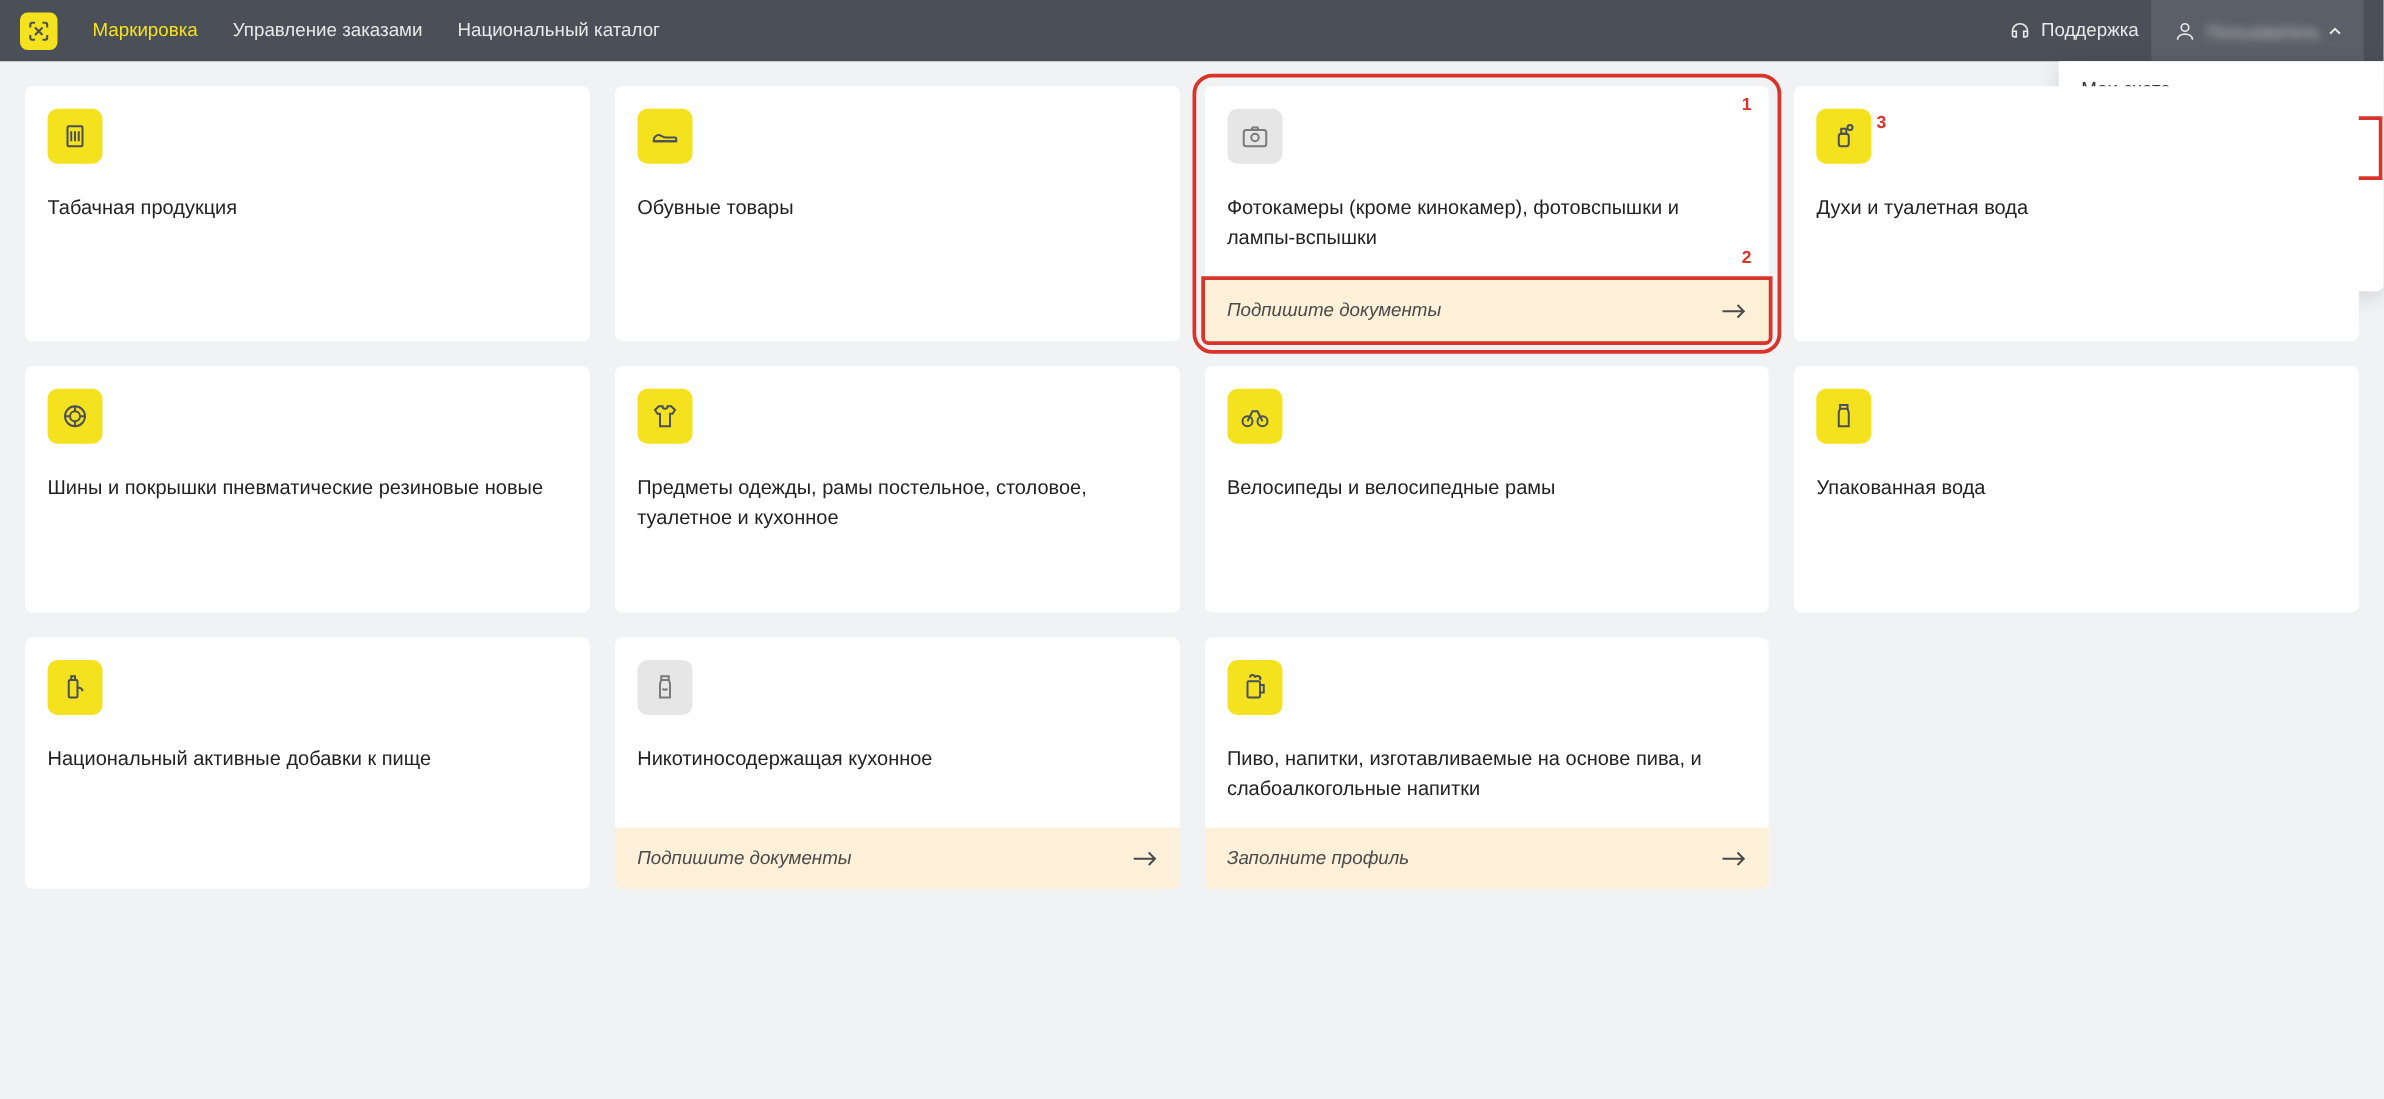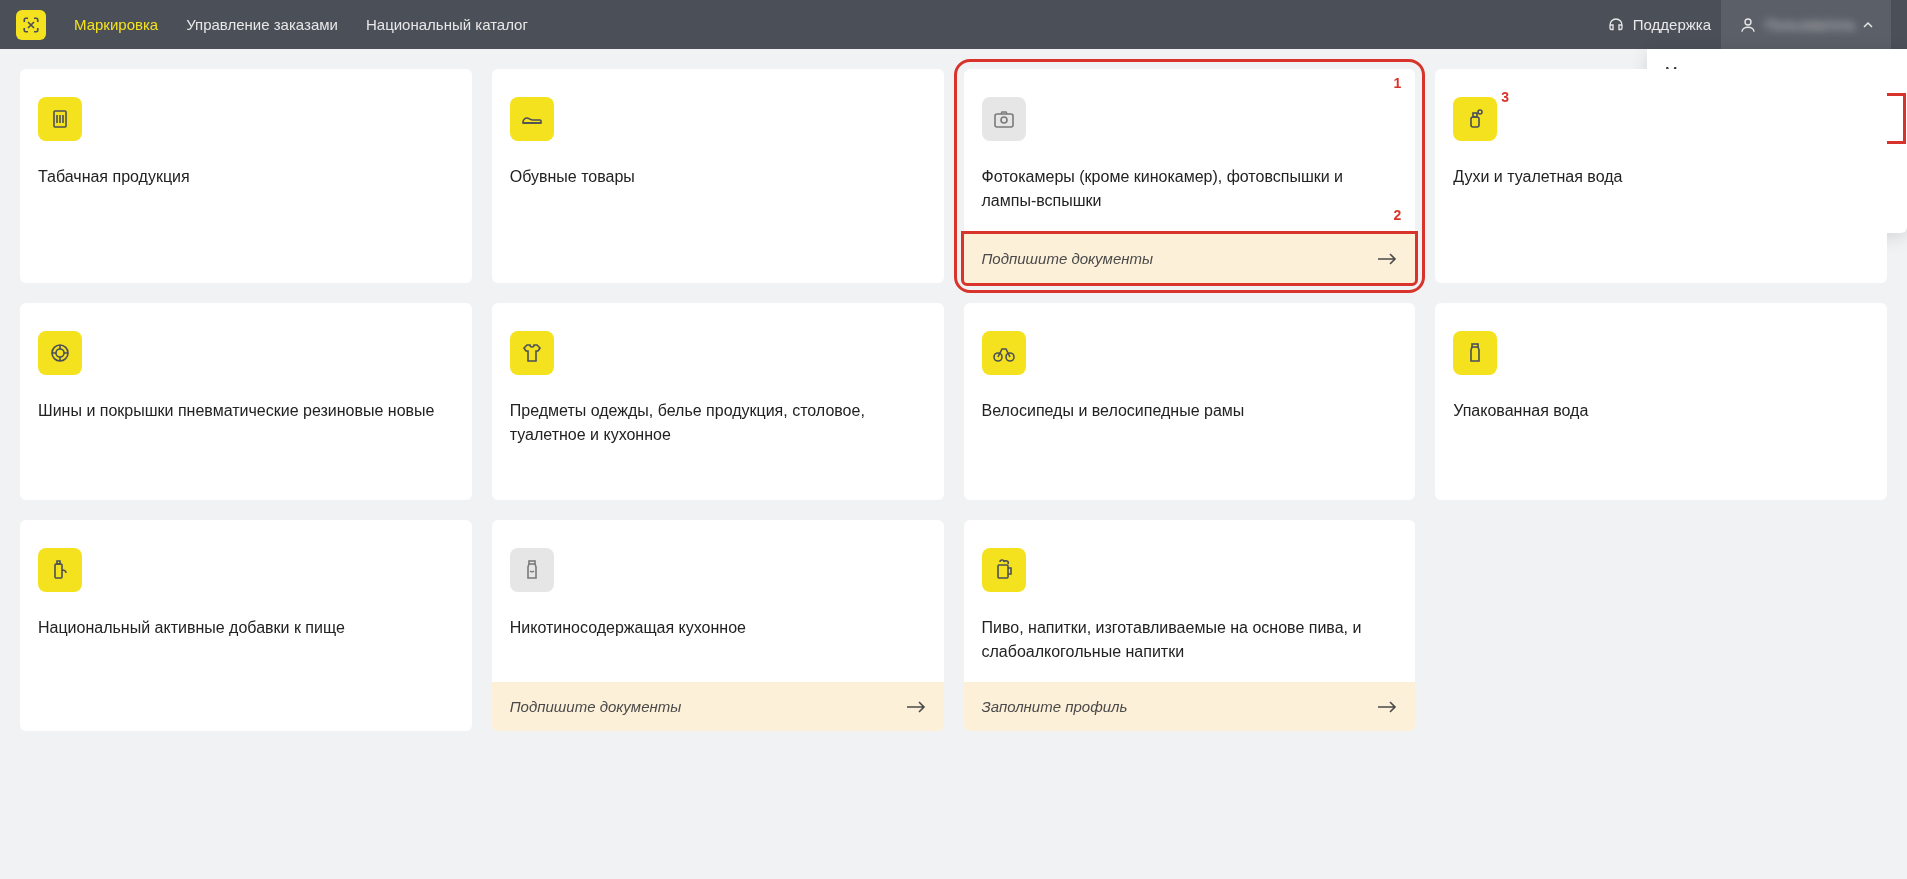--- a/index.html
+++ b/index.html
@@ -73,21 +73,21 @@
       gap: 20px;
     }
     .card {
       background: #fff;
       border-radius: 6px;
       min-height: 197px;
       display: flex;
       flex-direction: column;
       position: relative;
     }
-    .card-body { padding: 18px; flex: 1; margin-top: 10px; }
+    .card-body { padding: 18px; flex: 1; }
     .icon-box {
       width: 44px; height: 44px;
       border-radius: 8px;
       display: flex; align-items: center; justify-content: center;
       margin-bottom: 24px;
     }
     .icon-box.yellow { background: #f4e21f; }
     .icon-box.grey { background: #e6e6e6; }
     .icon-box svg { width: 24px; height: 24px; }
     .card-title {
@@ -241,21 +241,21 @@
       </div>
     </div>
 
     <div class="card">
       <div class="card-body">
         <div class="icon-box yellow">
           <svg viewBox="0 0 24 24" fill="none" stroke="#4a4f58" stroke-width="1.6">
               <path d="M7 4l-3 3 2 3h2v10h8V10h2l2-3-3-3h-3a2 2 0 0 1-4 0H7z"></path>
             </svg>
         </div>
-        <div class="card-title">Предметы одежды, белье продукция, столовое, туалетное и кухонное</div>
+        <div class="card-title">Предметы одежды, рамы постельное, столовое, туалетное и кухонное</div>
       </div>
     </div>
 
     <div class="card">
       <div class="card-body">
         <div class="icon-box yellow">
           <svg viewBox="0 0 24 24" fill="none" stroke="#4a4f58" stroke-width="1.6">
               <circle cx="6" cy="16" r="4"></circle>
               <circle cx="18" cy="16" r="4"></circle>
               <path d="M6 16l4-8h4l4 8M10 8h4"></path>

